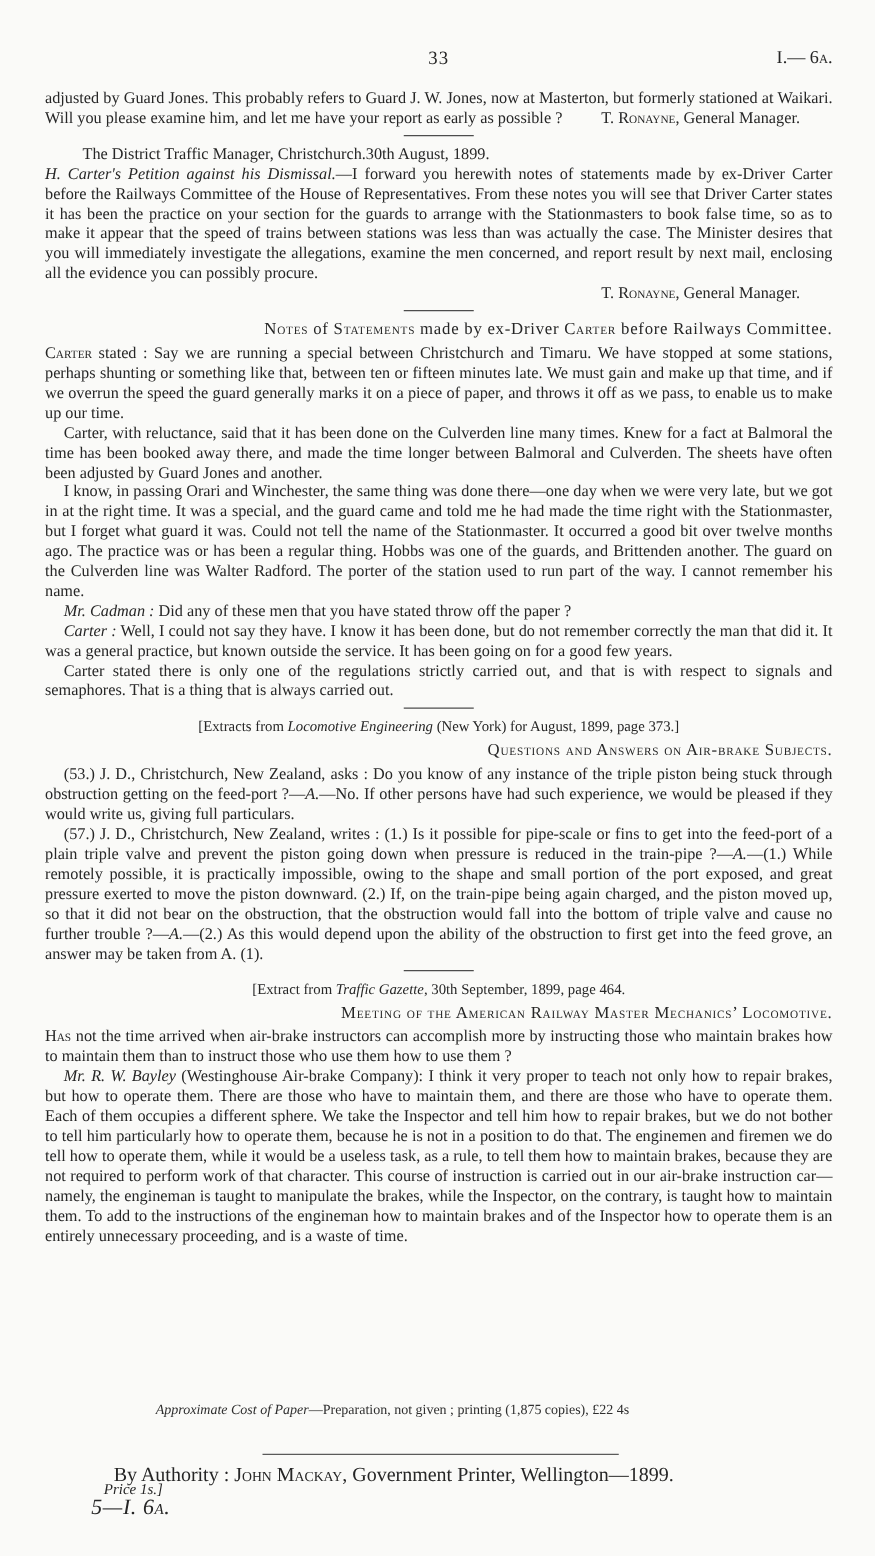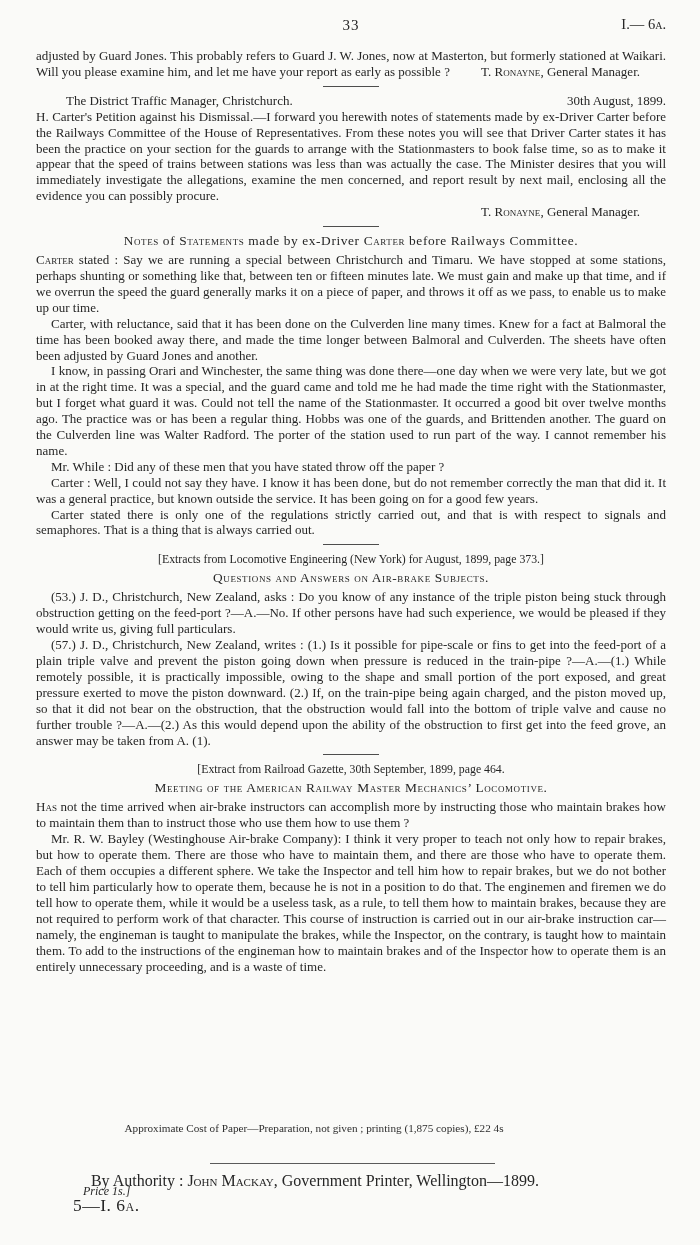--- a/index.html
+++ b/index.html
@@ -4,21 +4,21 @@
 <style>
   html, body { margin:0; padding:0; }
   body {
     width:700px; height:1245px;
     background:#fafaf8;
     color:#262626;
     font-family:"Liberation Serif", serif;
     position:relative;
     overflow:hidden;
   }
-  .page { padding:16px 34px 0 36px; box-sizing:border-box; position:relative; }
+  .page { padding:38px 34px 0 36px; box-sizing:border-box; position:relative; }
 
   .hdr { position:relative; text-align:center; margin-bottom:14px; height:18px; }
   .pagenum { font-size:15px; letter-spacing:1px; }
   .ref { position:absolute; right:0; top:0; font-size:14.5px;margin-left:12px; }
 
   p.body {
     font-size:13px; line-height:15.9px;
     text-align:justify; margin:0;
   }
   .indent { text-indent:15px; }
@@ -28,56 +28,56 @@
     font-size:13px; line-height:15.9px;
   }
   .sig-inline { margin-top:-15.9px; }
 
   .divider {
     width:56px; border:0; border-top:1.2px solid #4d4d4d;
     margin:6px auto 6px auto; height:0;
   }
 
   .letterhead {
-    display:flex; justify-content:space-between;
+    display:flex; 
     font-size:13px; line-height:15.9px;
   }
   .letterhead .addr { padding-left:30px; }
 
   .heading {
-    text-align:center; font-size:13.4px; line-height:16px;
+    text-align:right; font-size:13.4px; line-height:16px;
     letter-spacing:0.6px; margin:4px 0 3px 0;
   }
   .bracket-line {
     text-align:center; font-size:11.8px; line-height:14px;
     margin:7px 0 1px 0;
   }
 
   .sc { font-variant:small-caps; }
-  .it { }
+  .it { font-style:italic; }
 
   .cost-line {
     position:absolute; top:1122px; left:0; width:628px;
     text-align:center; font-size:11.2px; color:#2e2e2e;
   }
   .long-rule {
     position:absolute; top:1163px; left:210px; width:285px;
     border:0; border-top:1.2px solid #5a5a5a; height:0; margin:0;
   }
   .authority-line {
     position:absolute; top:1172px; left:0; width:630px;
     text-align:center; font-size:16px;
   }
   .price-line {
     position:absolute; top:1184px; left:35px;
     font-size:12px; font-style:italic;margin-left:48px;
   }
   .catalog-line {
     position:absolute; top:1195px; left:73px;
-    font-size:17.5px; letter-spacing:0.5px;
+    font-size:17.5px; letter-spacing:0.5px;font-style:italic;
   }
 </style>
 </head>
 <body>
 
 <div class="page">
 
   <div class="hdr">
     <span class="pagenum">33</span>
     <span class="ref"><span>I.— 6</span><span class="sc">a</span><span>.</span></span>
@@ -94,34 +94,34 @@
   </div>
   <p class="body"><span class="it">H. Carter's Petition against his Dismissal.</span><span>—I forward you herewith notes of statements made by ex-Driver Carter before the Railways Committee of the House of Representatives.  From these notes you will see that Driver Carter states it has been  the practice on your section for the guards to arrange with the Stationmasters to book false time, so as to make it appear that the speed of trains between stations was less than was actually the case.   The Minister desires that you will immediately investigate the allegations, examine the men concerned, and report result by next mail, enclosing all the evidence you can possibly procure.</span></p>
   <div class="sig"><span>T. </span><span class="sc">Ronayne</span><span>, General Manager.</span></div>
 
   <hr class="divider">
 
   <div class="heading"><span class="sc">Notes</span><span> of </span><span class="sc">Statements</span><span> made by ex-Driver </span><span class="sc">Carter</span><span> before Railways Committee.</span></div>
   <p class="body"><span class="sc">Carter</span><span> stated :  Say we are running a special between Christchurch and Timaru.  We have stopped at some stations, perhaps shunting or something like that, between ten or fifteen minutes late.  We must gain and make up that time, and if we overrun the speed the guard generally marks it on a piece of paper, and throws it off as we pass, to enable us to make up our time.</span></p>
   <p class="body indent"><span>Carter, with reluctance, said that it has been done on the Culverden line many times. Knew for a fact at Balmoral the time has been booked away there, and made the time longer between Balmoral and Culverden.  The sheets have often been adjusted by Guard Jones and another.</span></p>
   <p class="body indent"><span>I know, in passing Orari and Winchester, the same thing was done there—one day when we were very late, but we got in at the right time.  It was a special, and the guard came and told me he had made the time right with the Stationmaster, but I forget what guard it was.  Could not tell the name of the Stationmaster.  It occurred a good bit over twelve months ago.  The practice was or has been a regular thing.  Hobbs was one of the guards, and Brittenden another.  The guard on the Culverden line was Walter Radford.  The porter of the station used to run part of the way.  I cannot remember his name.</span></p>
-  <p class="body indent"><span class="it">Mr. While :</span><span> Did any of these men that you have stated throw off the paper ?</span></p>
+  <p class="body indent"><span class="it">Mr. Cadman :</span><span> Did any of these men that you have stated throw off the paper ?</span></p>
   <p class="body indent"><span class="it">Carter :</span><span> Well, I could not say they have.  I know it has been done, but do not remember correctly the man that did it.  It was a general practice, but known outside the service.  It has been going on for a good few years.</span></p>
   <p class="body indent"><span>Carter stated there is only one of the regulations strictly carried out, and that is with respect to signals and semaphores.  That is a thing that is always carried out.</span></p>
 
   <hr class="divider">
 
   <div class="bracket-line"><span>[Extracts from </span><span class="it">Locomotive Engineering</span><span> (New York) for August, 1899, page 373.]</span></div>
   <div class="heading"><span class="sc">Questions and Answers on Air-brake Subjects.</span></div>
   <p class="body indent"><span>(53.) J. D., Christchurch, New Zealand, asks :  Do you know of any instance of the triple piston being stuck through obstruction getting on the feed-port ?—</span><span class="it">A.</span><span>—No.  If other persons have had such experience, we would be pleased if they would write us, giving full particulars.</span></p>
   <p class="body indent"><span>(57.) J. D., Christchurch, New Zealand, writes :  (1.) Is it possible for pipe-scale or fins to get into the feed-port of a plain triple valve and prevent the piston going down when pressure is reduced in the train-pipe ?—</span><span class="it">A.</span><span>—(1.)  While remotely possible, it is practically impossible, owing to the shape and small portion of the port exposed, and great pressure exerted to move the piston downward.  (2.) If, on the train-pipe being again charged, and the piston moved up, so that it did not bear on the obstruction, that the obstruction would fall into the bottom of triple valve and cause no further trouble ?—</span><span class="it">A.</span><span>—(2.)  As this would depend upon the ability of the obstruction to first get into the feed grove, an answer may be taken from A. (1).</span></p>
 
   <hr class="divider">
 
-  <div class="bracket-line"><span>[Extract from </span><span class="it">Railroad Gazette</span><span>, 30th September, 1899, page 464.</span></div>
+  <div class="bracket-line"><span>[Extract from </span><span class="it">Traffic Gazette</span><span>, 30th September, 1899, page 464.</span></div>
   <div class="heading"><span class="sc">Meeting of the American Railway Master Mechanics’ Locomotive.</span></div>
   <p class="body"><span class="sc">Has</span><span> not the time arrived when air-brake instructors can accomplish more by instructing those who maintain brakes how to maintain them than to instruct those who use them how to use them ?</span></p>
   <p class="body indent"><span class="it">Mr. R. W. Bayley</span><span> (Westinghouse Air-brake Company):  I think it very proper to teach not only how to repair brakes, but how to operate them.  There are those who have to maintain them, and there are those who have to operate them.  Each of them occupies a different sphere. We take the Inspector and tell him how to repair brakes, but we do not bother to tell him particularly how to operate them, because he is not in a position to do that.  The enginemen and firemen we do tell how to operate them, while it would be a useless task, as a rule, to tell them how to maintain brakes, because they are not required to perform work of that character.  This course of instruction is carried out in our air-brake instruction car—namely, the engineman is taught to manipulate the brakes, while the Inspector, on the contrary, is taught how to maintain them.  To add to the instructions of the engineman how to maintain brakes and of the Inspector how to operate them is an entirely unnecessary proceeding, and is a waste of time.</span></p>
 
 </div>
 
 <div class="cost-line"><span class="it">Approximate Cost of Paper</span><span>—Preparation, not given ;  printing (1,875 copies), £22 4s</span></div>
 <hr class="long-rule">
 <div class="authority-line"><span>By Authority : </span><span class="sc">John Mackay</span><span>, Government Printer, Wellington—1899.</span></div>
 <div class="price-line">Price 1s.]</div>

